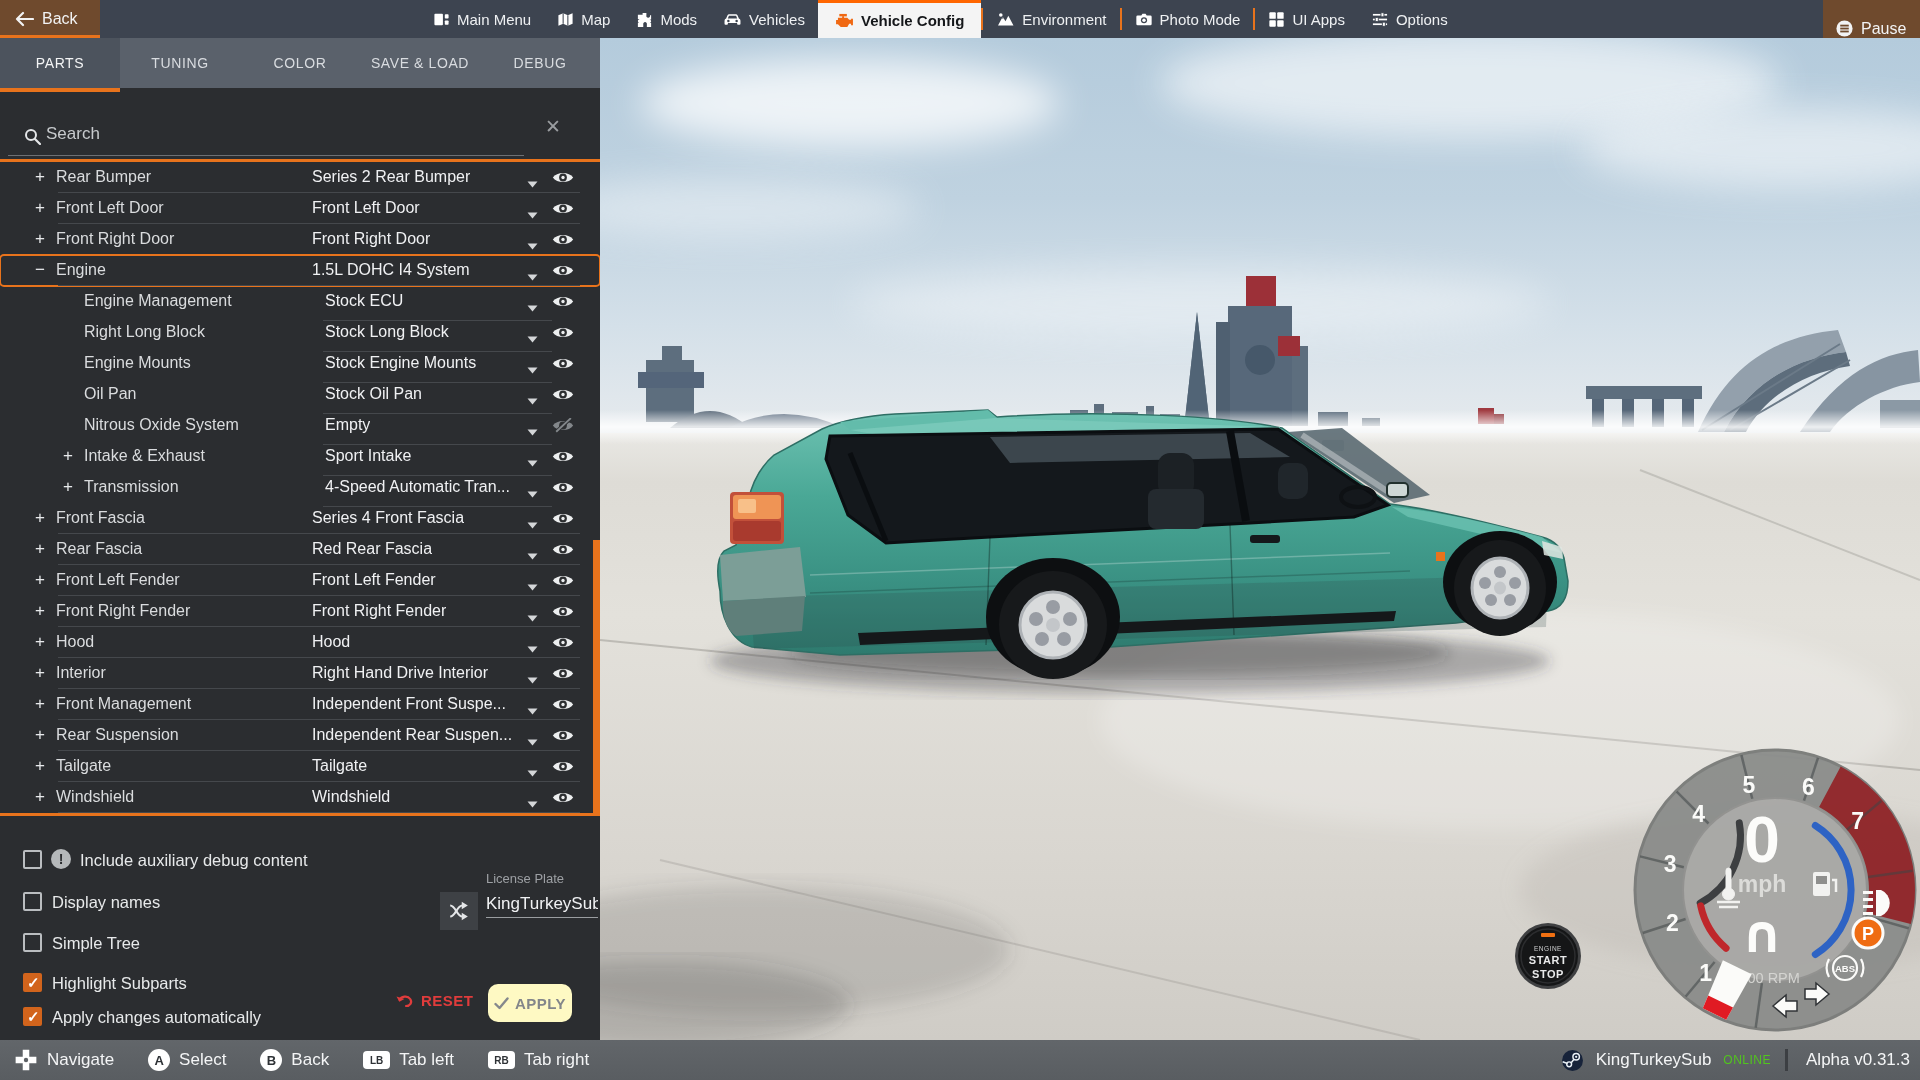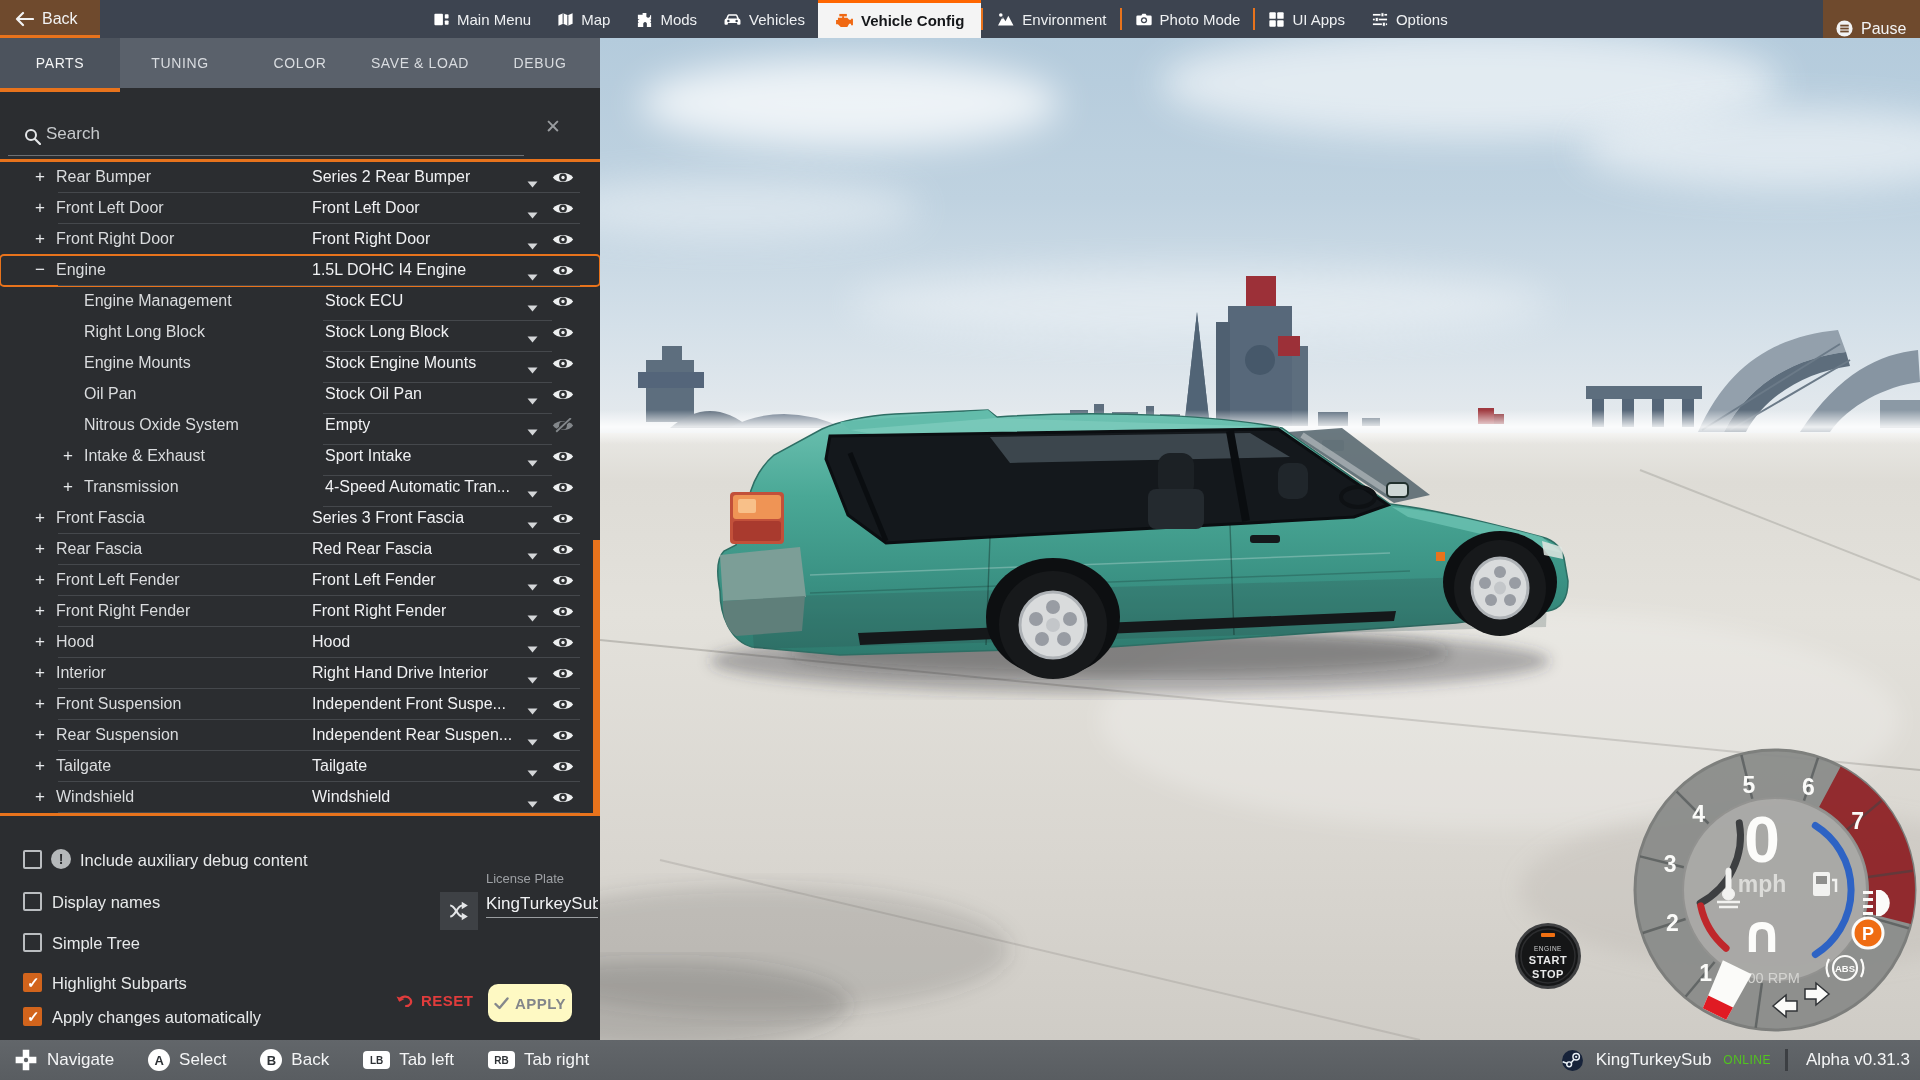--- a/index.html
+++ b/index.html
@@ -532,21 +532,21 @@
                 <path d="M0.8 7 C4.5 1.2 16.5 1.2 20.2 7 C16.5 12.8 4.5 12.8 0.8 7 Z" fill="#eceeef"></path>
                 <circle cx="10.5" cy="7" r="3.7" fill="#2c2e30"></circle>
                 <circle cx="10.5" cy="7" r="1.6" fill="#eceeef"></circle>
               </svg></span>
           </div>
         </div>
         <div class="row lvl0 selected">
           <span class="expander">−</span>
           <span class="plabel">Engine</span>
           <div class="valwrap">
-            <span class="pvalue">1.5L DOHC I4 Engine</span>
+            <span class="pvalue">1.5L DOHC I4 System</span>
             <span class="caret"><svg width="11" height="7" viewBox="0 0 11 7">
                 <path d="M0.5 0.5 L10.5 0.5 L5.5 6.5 Z" fill="#d4d6d8"></path>
               </svg></span>
             <span class="eyewrap"><svg width="22" height="15" viewBox="0 0 21 14">
                 <path d="M0.8 7 C4.5 1.2 16.5 1.2 20.2 7 C16.5 12.8 4.5 12.8 0.8 7 Z" fill="#eceeef"></path>
                 <circle cx="10.5" cy="7" r="3.7" fill="#2c2e30"></circle>
                 <circle cx="10.5" cy="7" r="1.6" fill="#eceeef"></circle>
               </svg></span>
           </div>
         </div>
@@ -648,21 +648,21 @@
                 <path d="M0.8 7 C4.5 1.2 16.5 1.2 20.2 7 C16.5 12.8 4.5 12.8 0.8 7 Z" fill="#eceeef"></path>
                 <circle cx="10.5" cy="7" r="3.7" fill="#2c2e30"></circle>
                 <circle cx="10.5" cy="7" r="1.6" fill="#eceeef"></circle>
               </svg></span>
           </div>
         </div>
         <div class="row lvl0">
           <span class="expander">+</span>
           <span class="plabel">Front Fascia</span>
           <div class="valwrap">
-            <span class="pvalue">Series 3 Front Fascia</span>
+            <span class="pvalue">Series 4 Front Fascia</span>
             <span class="caret"><svg width="11" height="7" viewBox="0 0 11 7">
                 <path d="M0.5 0.5 L10.5 0.5 L5.5 6.5 Z" fill="#d4d6d8"></path>
               </svg></span>
             <span class="eyewrap"><svg width="22" height="15" viewBox="0 0 21 14">
                 <path d="M0.8 7 C4.5 1.2 16.5 1.2 20.2 7 C16.5 12.8 4.5 12.8 0.8 7 Z" fill="#eceeef"></path>
                 <circle cx="10.5" cy="7" r="3.7" fill="#2c2e30"></circle>
                 <circle cx="10.5" cy="7" r="1.6" fill="#eceeef"></circle>
               </svg></span>
           </div>
         </div>
@@ -736,21 +736,21 @@
               </svg></span>
             <span class="eyewrap"><svg width="22" height="15" viewBox="0 0 21 14">
                 <path d="M0.8 7 C4.5 1.2 16.5 1.2 20.2 7 C16.5 12.8 4.5 12.8 0.8 7 Z" fill="#eceeef"></path>
                 <circle cx="10.5" cy="7" r="3.7" fill="#2c2e30"></circle>
                 <circle cx="10.5" cy="7" r="1.6" fill="#eceeef"></circle>
               </svg></span>
           </div>
         </div>
         <div class="row lvl0">
           <span class="expander">+</span>
-          <span class="plabel">Front Suspension</span>
+          <span class="plabel">Front Management</span>
           <div class="valwrap">
             <span class="pvalue">Independent Front Suspe...</span>
             <span class="caret"><svg width="11" height="7" viewBox="0 0 11 7">
                 <path d="M0.5 0.5 L10.5 0.5 L5.5 6.5 Z" fill="#d4d6d8"></path>
               </svg></span>
             <span class="eyewrap"><svg width="22" height="15" viewBox="0 0 21 14">
                 <path d="M0.8 7 C4.5 1.2 16.5 1.2 20.2 7 C16.5 12.8 4.5 12.8 0.8 7 Z" fill="#eceeef"></path>
                 <circle cx="10.5" cy="7" r="3.7" fill="#2c2e30"></circle>
                 <circle cx="10.5" cy="7" r="1.6" fill="#eceeef"></circle>
               </svg></span>

